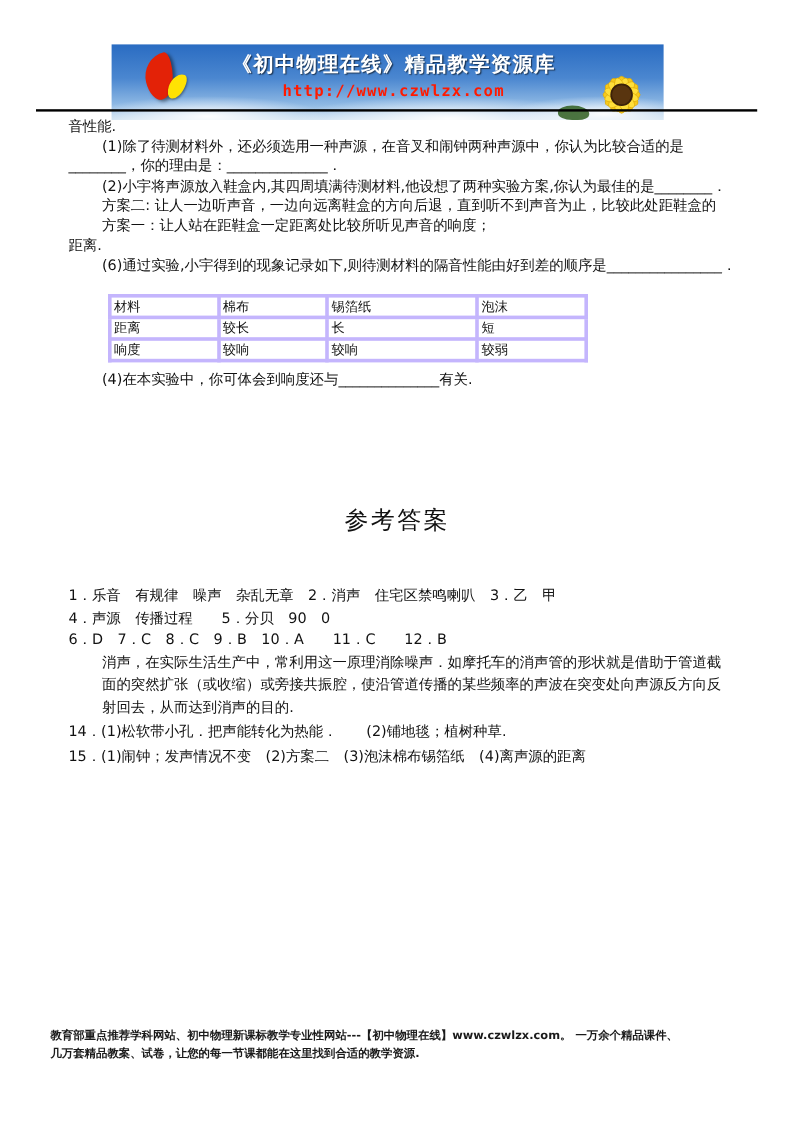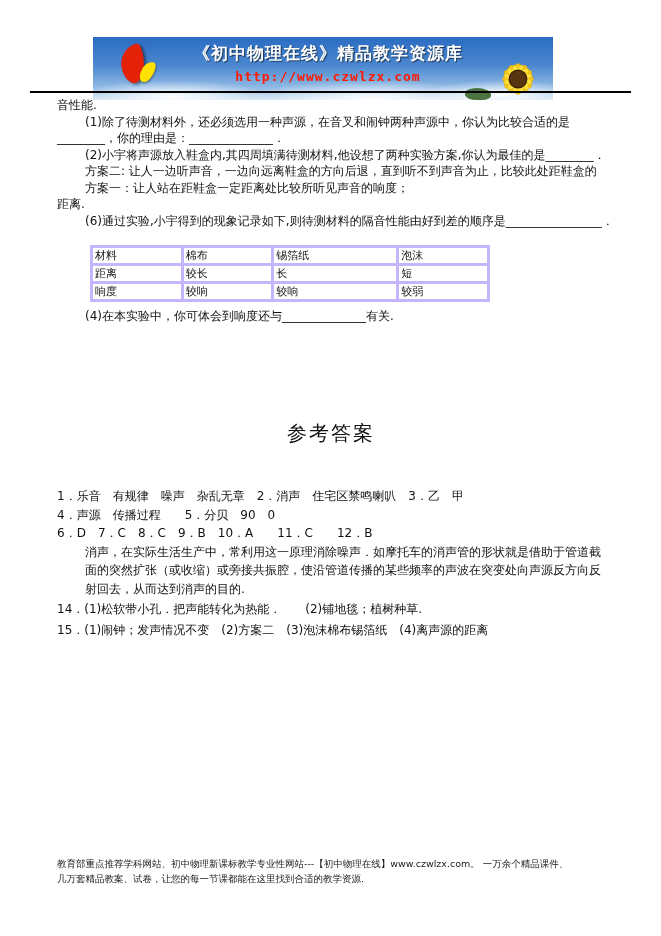--- a/index.html
+++ b/index.html
@@ -63,22 +63,22 @@
   
   .answers-heading{
     position:absolute;left:57px;top:420px;width:548px;text-align:center;
     font-size:20px;letter-spacing:2px;
   }
   .answers-block{position:absolute;left:57px;top:452px;width:580px;margin-top:35px;}
   .aline{line-height:18.5px;white-space:nowrap;}
   .aline.gap{margin-top:2px;}
 
   
-  .footer{position:absolute;left:57px;top:856px;width:560px;
-    font-size:9.5px;font-weight:normal;color:#1a1a1a;line-height:15px;}
+  .footer{position:absolute;left:42px;top:856px;width:560px;
+    font-size:9.5px;font-weight:bold;color:#1a1a1a;line-height:15px;}
   .footer .fline{white-space:nowrap;}
 </style>
 </head>
 <body>
 
 <div class="page">
 
   <div class="banner">
     <div class="cloud cloud1"></div>
     <div class="cloud cloud2"></div>

